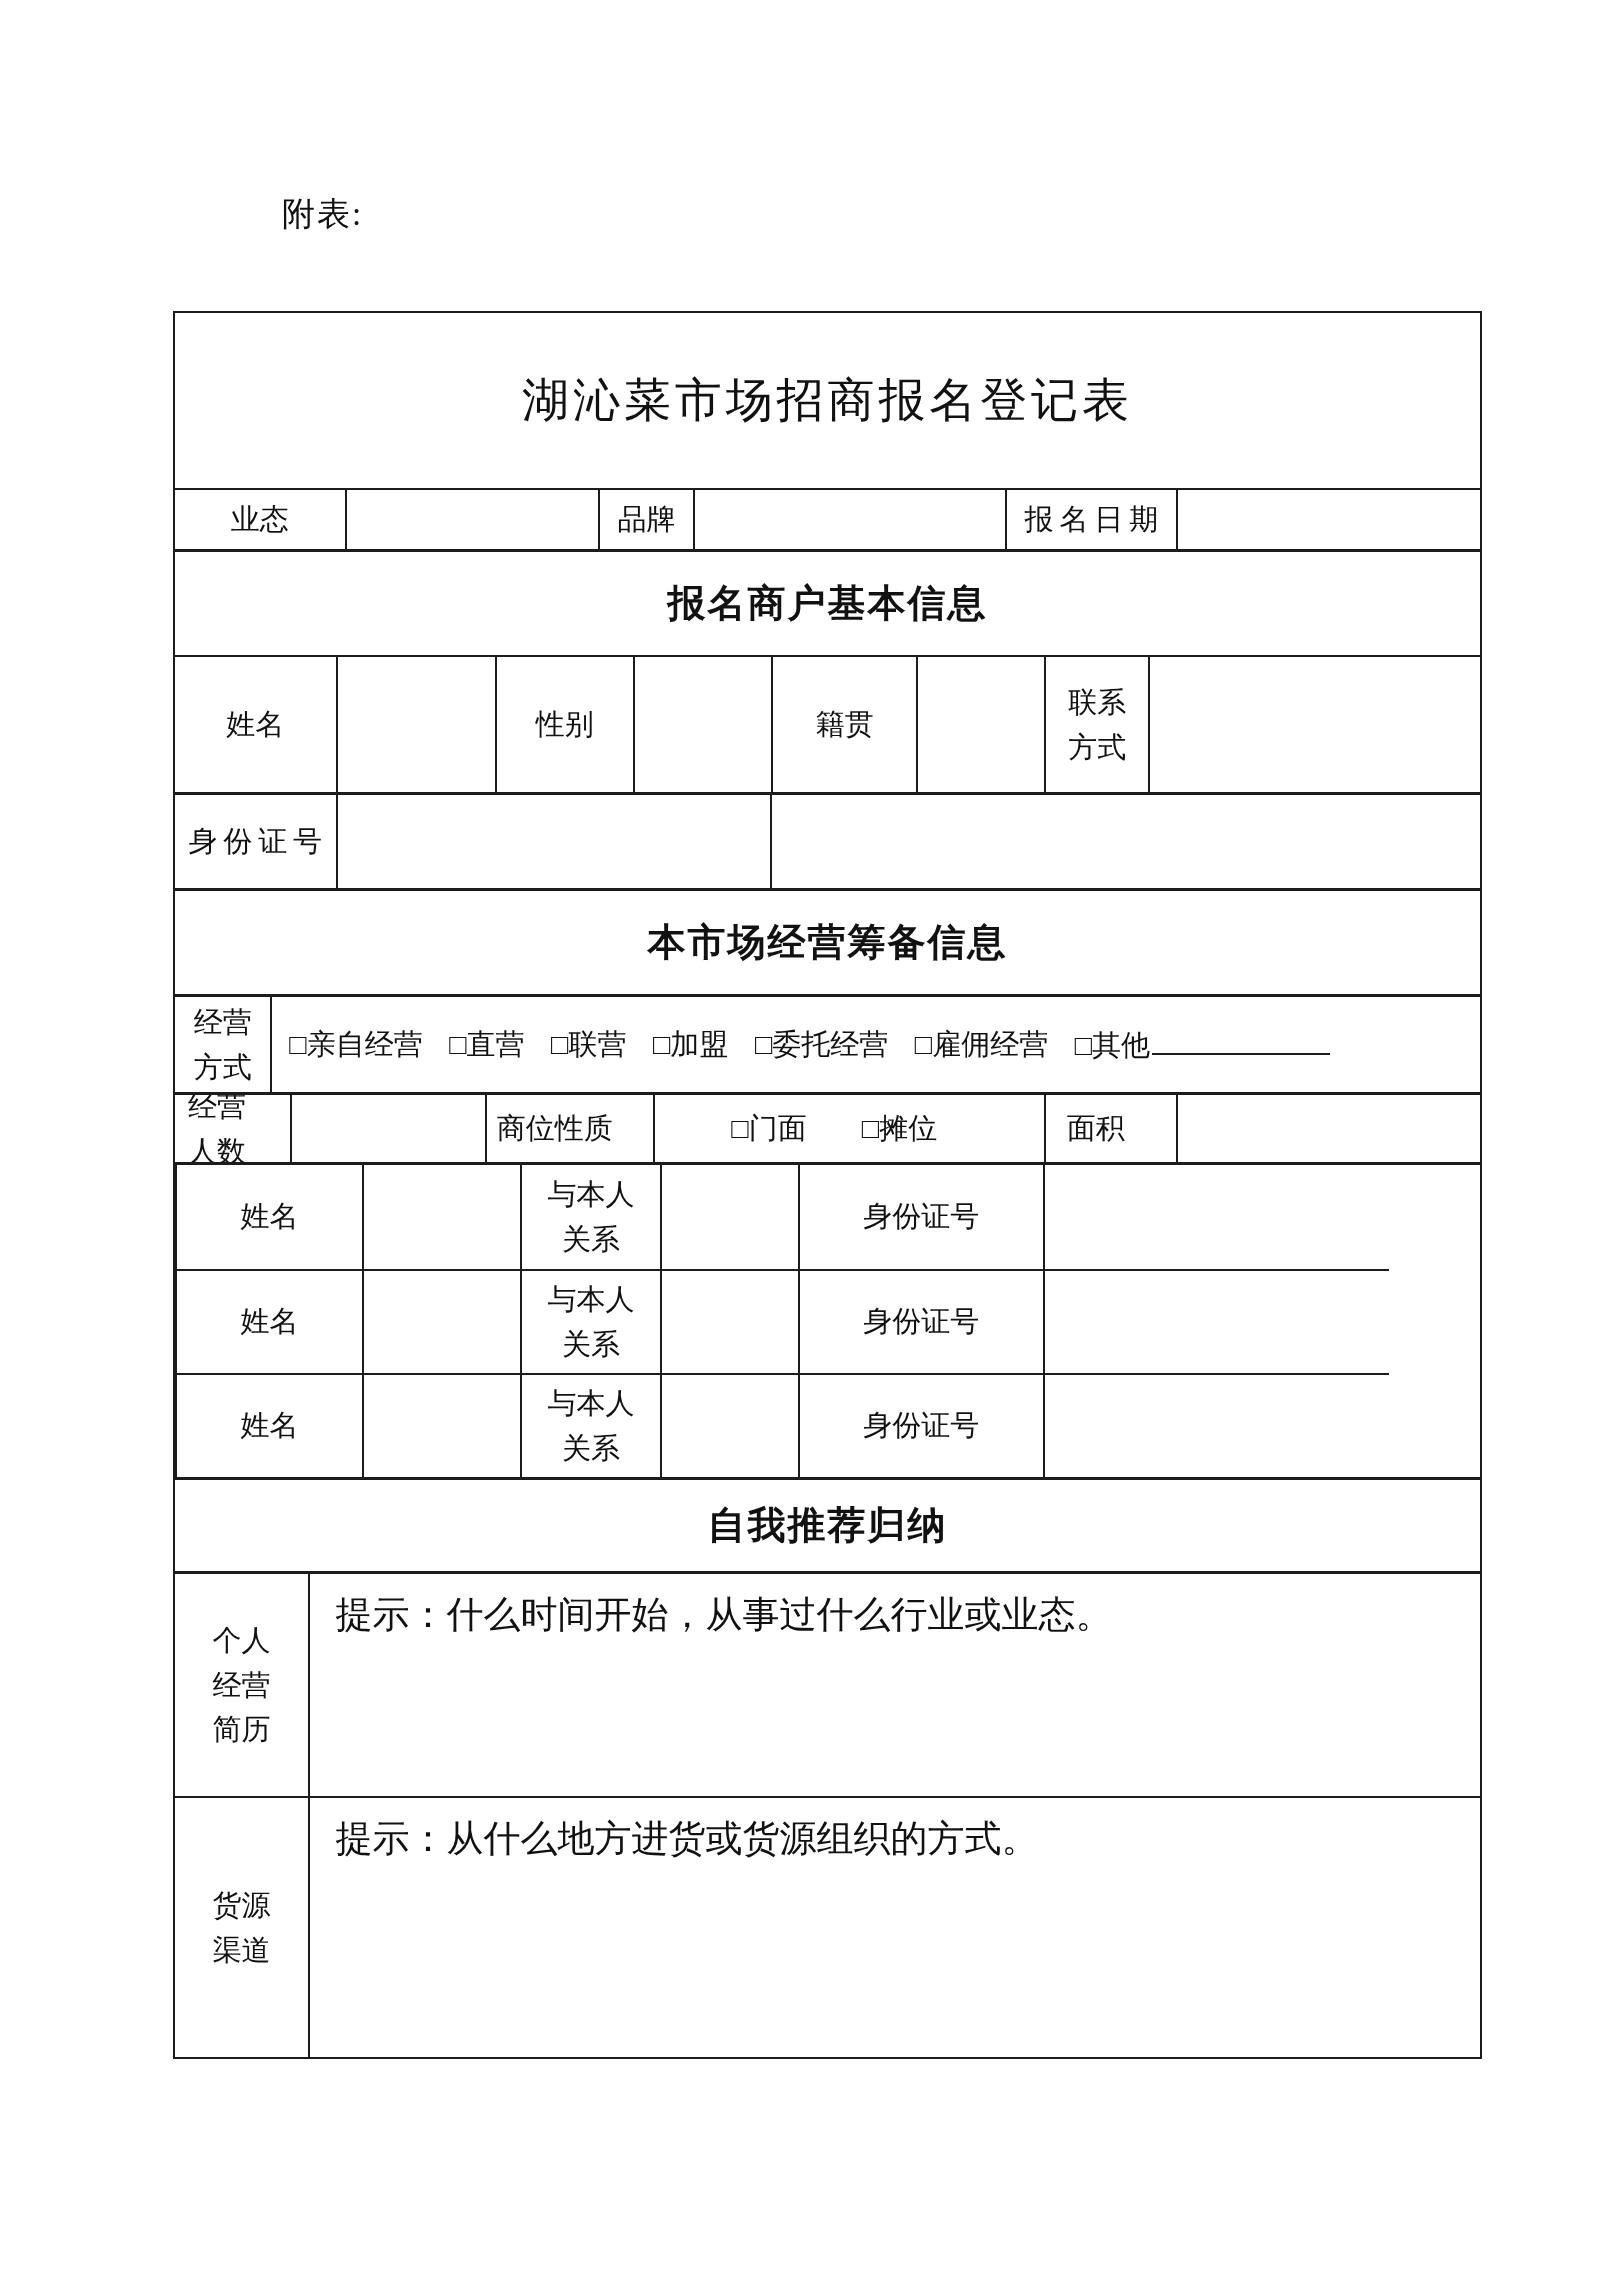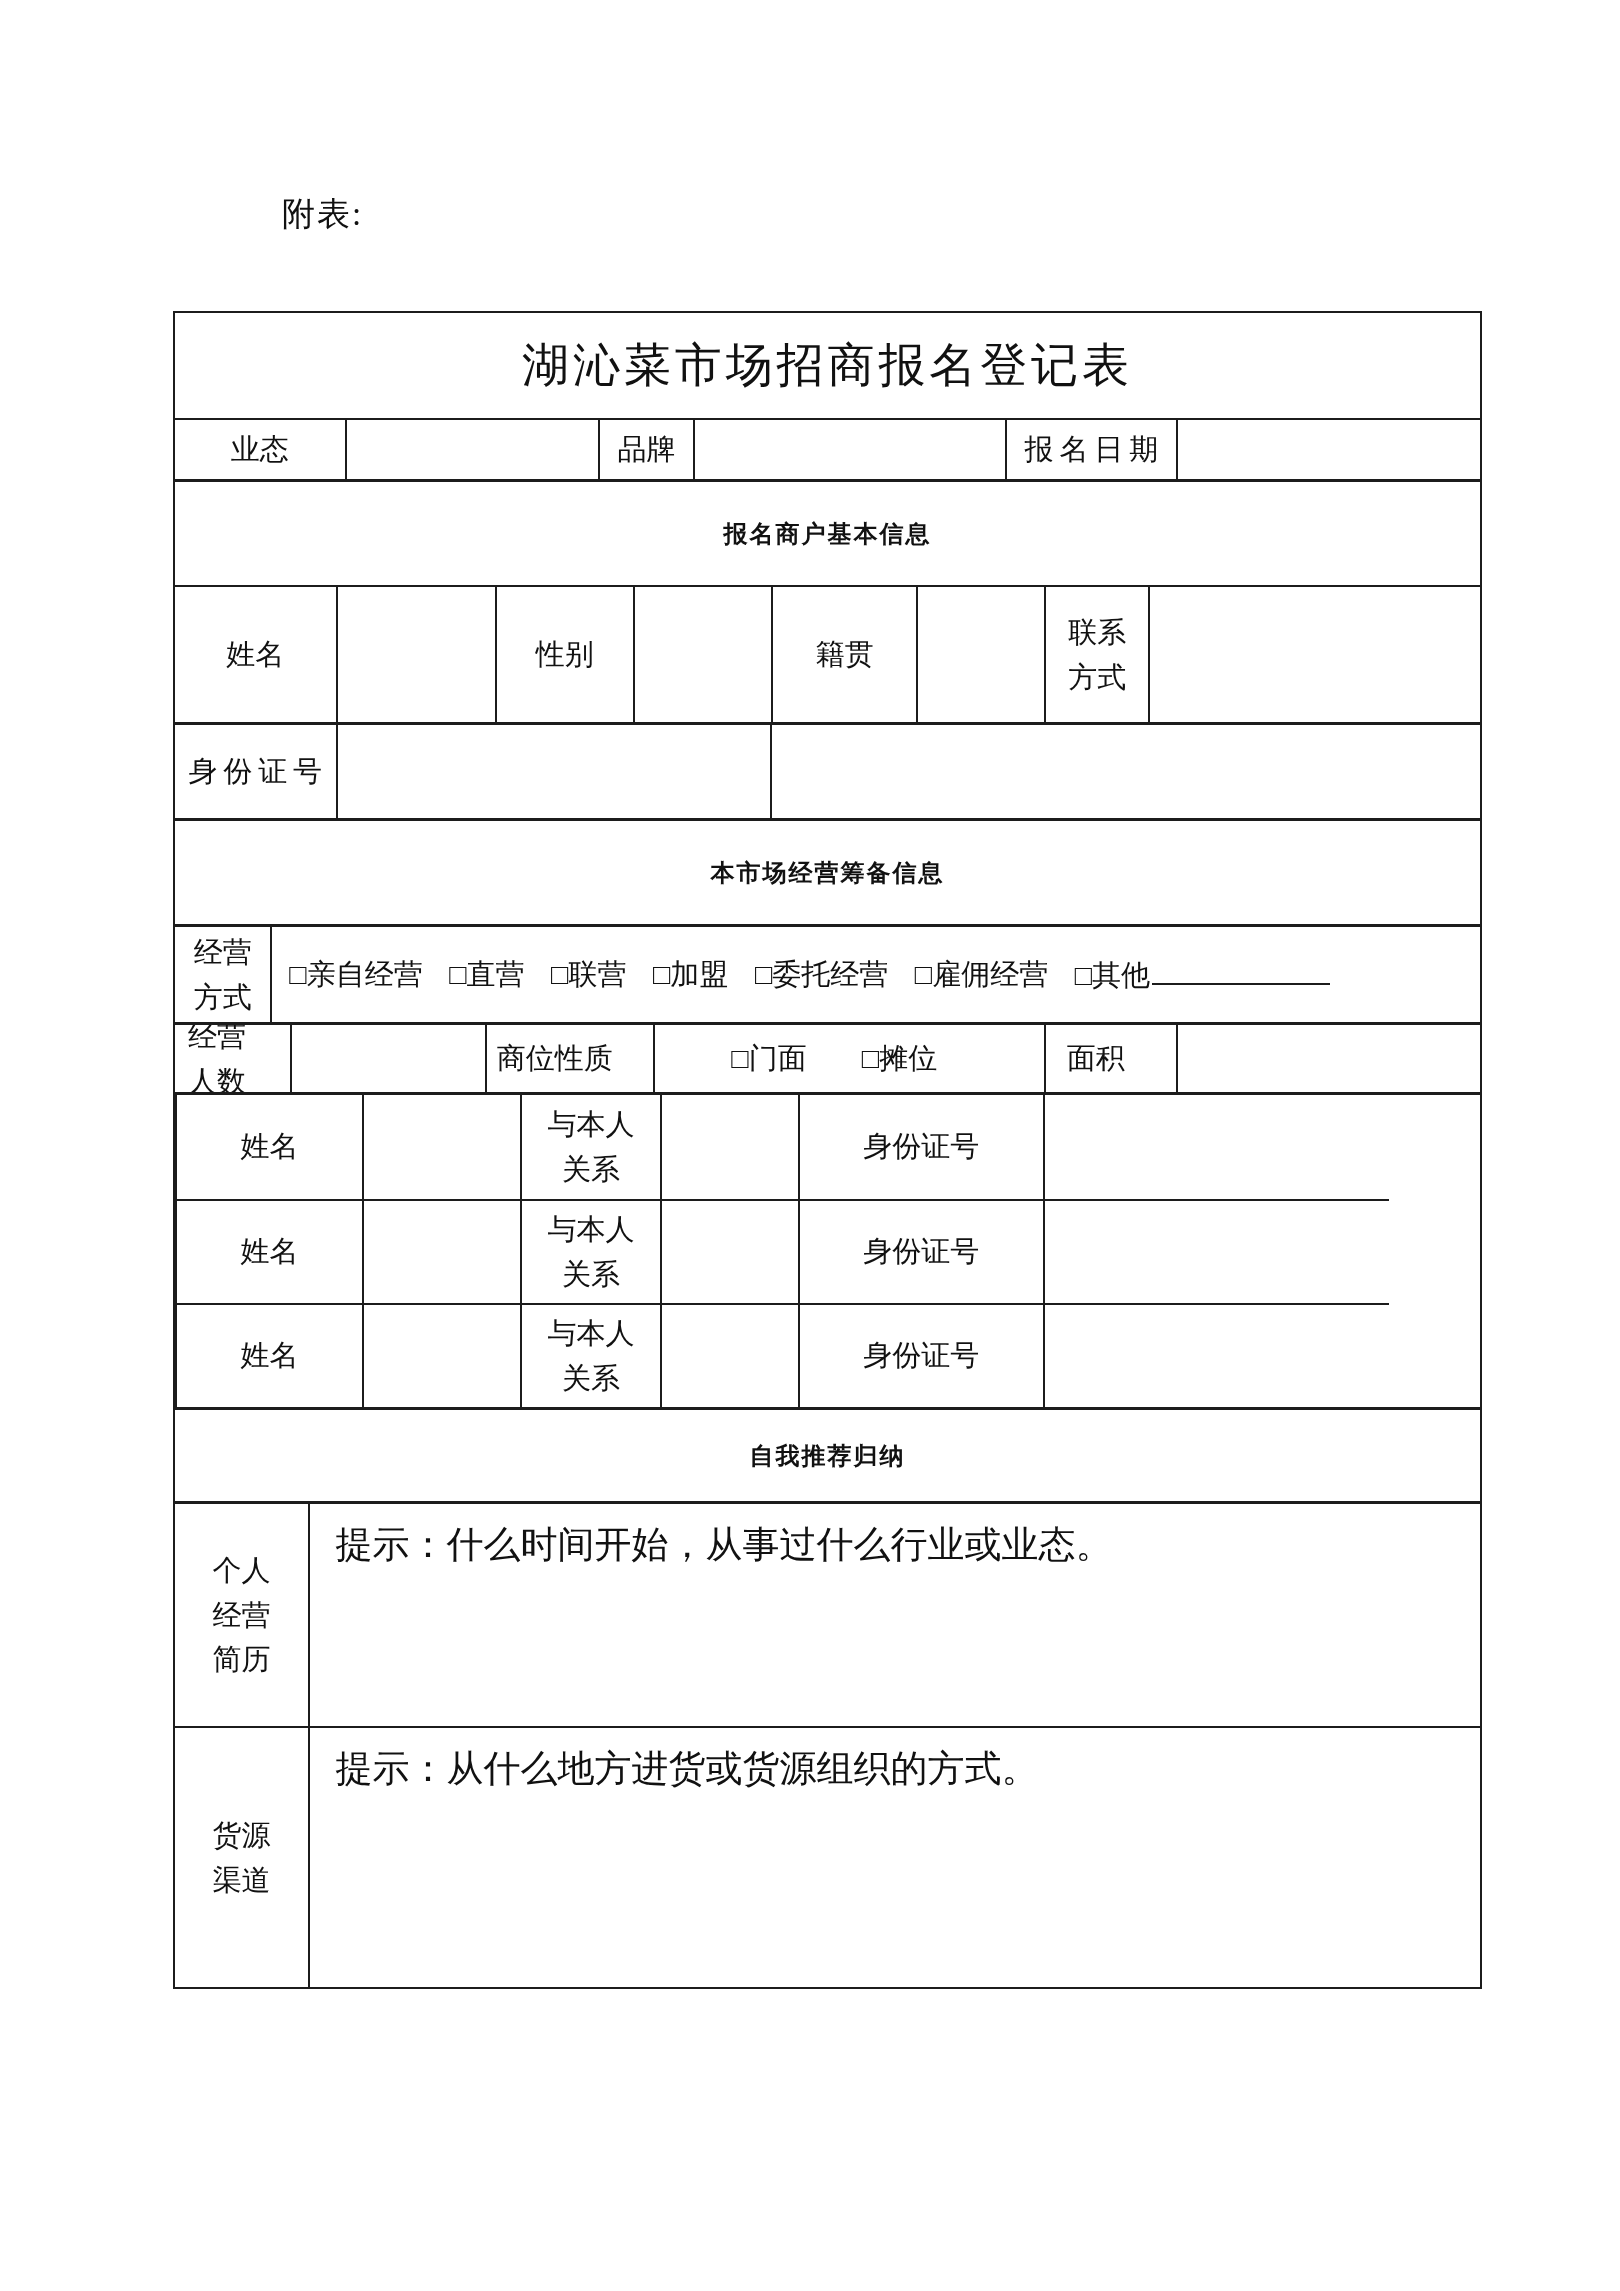--- a/index.html
+++ b/index.html
@@ -25,24 +25,24 @@
   .row.first{border-top:none;}
   .row.thick{border-top:3.9px solid #1c1c1c;}
   .cell{
     box-sizing:border-box;
     border-left:2px solid #1c1c1c;
     display:flex;align-items:center;justify-content:center;
     font-size:29px;
     overflow:hidden;
   }
   .cell.nol{border-left:none;}
-  .title-row{height:105px;}
+  .title-row{height:175px;}
   .title-cell{width:100%;font-size:47px;letter-spacing:3.9px;}
   .hrow{height:106px;}
-  .hcell{width:100%;font-weight:bold;font-size:24px;letter-spacing:2px;font-family:Liberation Serif, serif;}
+  .hcell{width:100%;font-weight:bold;font-size:38px;letter-spacing:2px;font-family:Liberation Serif, serif;}
   .rowA{height:61px;}
   .rowB{height:137px;}
   .rowC{height:96px;}
   .rowD{height:98px;}
   .rowE{height:70px;gap:31px;}
   .rowS3{height:94px;}
   .rowG{height:225px;}
   .rowH{height:261px;}
   .v2{display:inline-block;width:2em;text-align:center;line-height:1.55;}
   .v3{display:inline-block;width:3em;text-align:center;line-height:1.55;}

